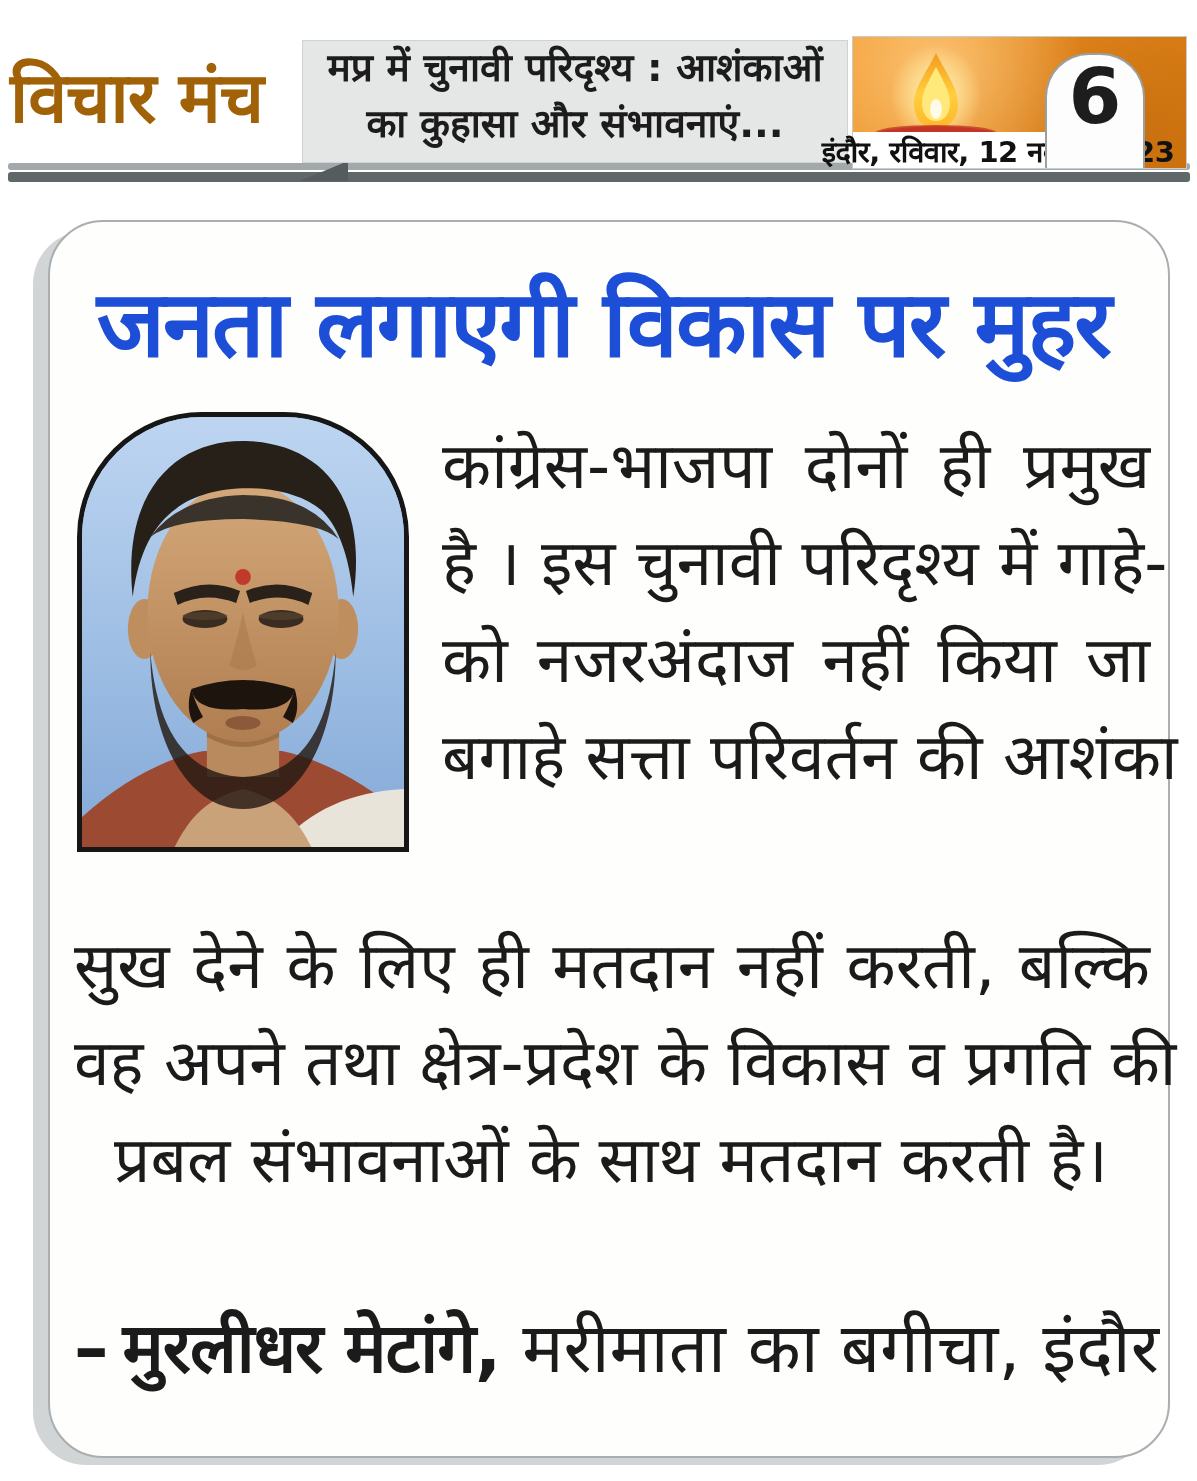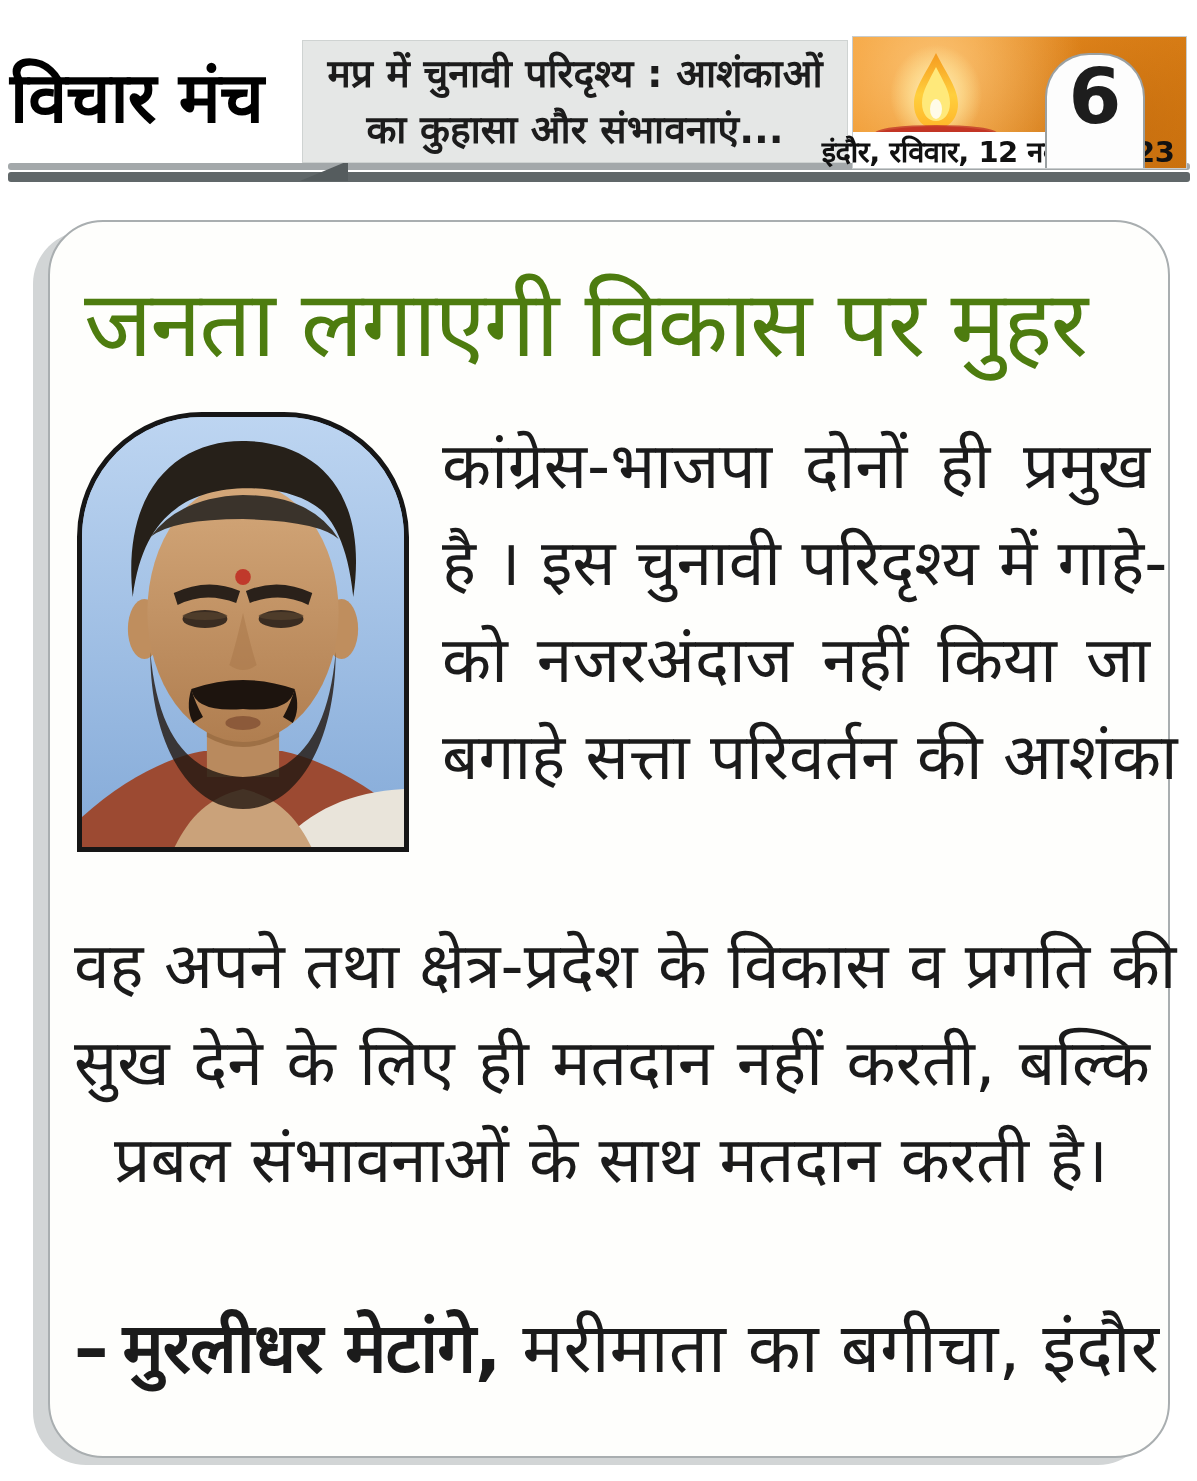--- a/index.html
+++ b/index.html
@@ -3,32 +3,32 @@
 <meta charset="utf-8">
 <style>
   html,body{margin:0;padding:0;background:#ffffff;}
   .page{
     position:relative;width:1197px;height:1481px;background:#ffffff;overflow:hidden;
     font-family:"DejaVu Sans","Liberation Sans",sans-serif;color:#1b1b1b;
   }
   
   .masthead{
     position:absolute;left:10px;top:40px;width:290px;height:110px;
-    font-size:70px;font-weight:800;color:#000000;letter-spacing:-1px;
+    font-size:70px;font-weight:800;color:#a16207;letter-spacing:-1px;
     display:flex;align-items:center;white-space:nowrap;
   }
   .rule-light{position:absolute;left:8px;top:163px;width:1182px;height:7px;background:#a3a8aa;border-radius:3px;}
   .rule-dark{position:absolute;left:8px;top:172px;width:1182px;height:10px;background:#606769;border-radius:3px;}
   .banner-wedge{
     position:absolute;left:300px;top:161px;width:48px;height:20px;background:#555c5e;
     clip-path:polygon(0 100%,100% 0,100% 100%);
   }
   .topic-banner{
     position:absolute;left:302px;top:40px;width:546px;height:123px;background:#e5e7e6;
-    display:flex;flex-direction:column;justify-content:center;align-items:center;
+    display:flex;flex-direction:column;justify-content:flex-start;align-items:center;
     box-shadow:0 0 0 1px #cfd3d2 inset;
   }
   .topic-banner .bl{font-size:39px;font-weight:700;color:#1c1c1c;line-height:56px;white-space:nowrap;}
   
   .page-box{
     position:absolute;left:853px;top:37px;width:333px;height:131px;
     background:
       radial-gradient(circle at 25% 25%, rgba(255,210,140,.75), rgba(255,210,140,0) 55%),
       radial-gradient(circle at 80% 70%, rgba(180,95,10,.45), rgba(180,95,10,0) 60%),
       linear-gradient(135deg,#f39a2e 0%,#e78a1e 45%,#d2770f 100%);
@@ -47,22 +47,22 @@
   }
   .tombstone span{font-size:76px;font-weight:800;color:#1d1d1d;line-height:1.1;}
   
   .article-card{
     position:absolute;left:48px;top:220px;width:1118px;height:1234px;background:#fefefc;
     border:2px solid #a9aeb0;border-radius:55px;
     box-shadow:-17px 9px 0 -2px #d2d5d6;
   }
   .headline{
     position:absolute;left:10px;top:38px;width:1050px;margin:0;
-    font-size:92px;line-height:130px;font-weight:400;color:#4d7c0f;
-    text-align:center;white-space:nowrap;letter-spacing:-2px;
+    font-size:92px;line-height:130px;font-weight:700;color:#1d4ed8;
+    text-align:right;white-space:nowrap;letter-spacing:-2px;
   }
   .photo{
     position:absolute;left:27px;top:190px;width:322px;height:430px;
     border:5px solid #161616;border-radius:125px 125px 0 0;overflow:hidden;background:#a9c6ec;
   }
   .photo svg{display:block;width:100%;height:100%;}
   .intro-col{position:absolute;left:392px;top:196px;width:708px;}
   .body-col{position:absolute;left:24px;top:696px;width:1076px;}
   .tline{
     height:97px;line-height:97px;font-size:64px;color:#1b1b1b;white-space:nowrap;
@@ -201,22 +201,22 @@
     </div>
 
     <div class="intro-col">
       <div class="tline">कांग्रेस-भाजपा दोनों ही प्रमुख</div>
       <div class="tline">है । इस चुनावी परिदृश्य में गाहे-</div>
       <div class="tline">को नजरअंदाज नहीं किया जा</div>
       <div class="tline">बगाहे सत्ता परिवर्तन की आशंका</div>
     </div>
 
     <div class="body-col">
+      <div class="tline">सुख देने के लिए ही मतदान नहीं करती, बल्कि</div>
       <div class="tline">वह अपने तथा क्षेत्र-प्रदेश के विकास व प्रगति की</div>
-      <div class="tline">सुख देने के लिए ही मतदान नहीं करती, बल्कि</div>
       <div class="tline no-just">प्रबल संभावनाओं के साथ मतदान करती है।</div>
     </div>
 
     <div class="attribution">
       <span class="dash">–</span><span class="author">मुरलीधर मेटांगे,</span><span class="loc"> मरीमाता का बगीचा, इंदौर</span>
     </div>
 
   </div>
 </div>
 

